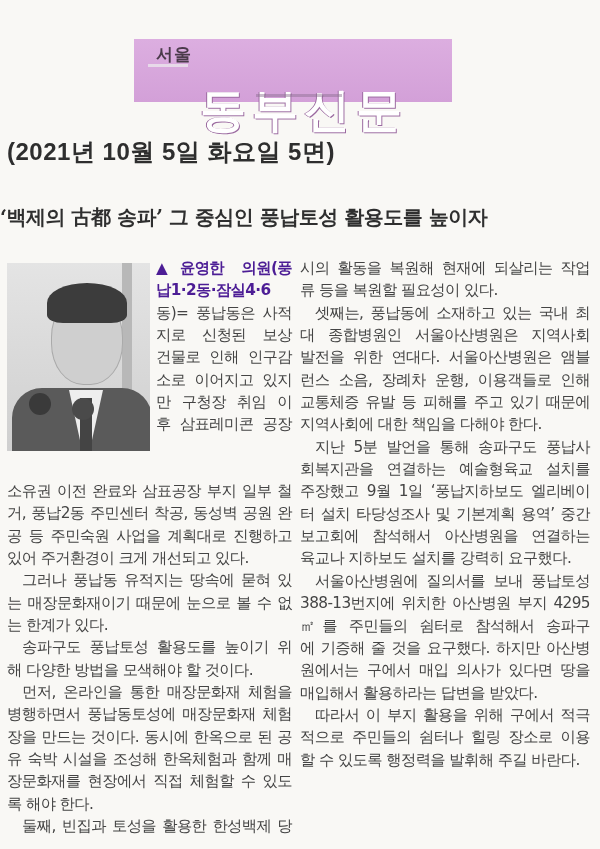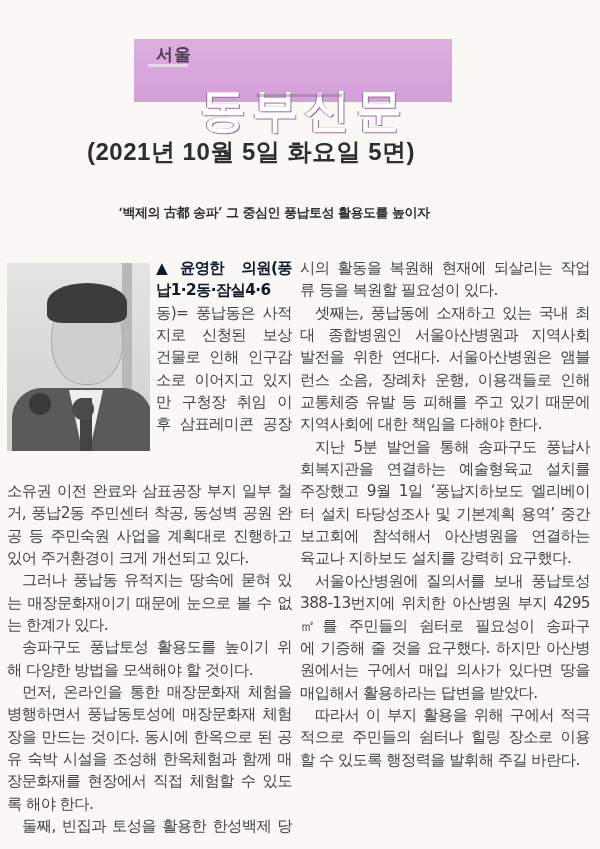--- a/index.html
+++ b/index.html
@@ -29,49 +29,49 @@
       font-family: "DejaVu Serif", serif;
       text-shadow: 1px 1px 0 #9b6aa0, -1px 0 0 #9b6aa0;
       line-height: 56px;
       margin-top: 40px;
     }
     .masthead .tagline {
       position: absolute; left: 122px; top: 55px; width: 86px; height: 3px;
       background: #8a6c8e; opacity: .45;
     }
     .dateline {
-      position: absolute; left: 13px; top: 136px; width: 476px; text-align: center;
+      position: absolute; left: 7px; top: 136px; width: 476px; text-align: left;
       font-family: "Liberation Sans", sans-serif;
       font-size: 24px; font-weight: bold; color: #2e2e2e; letter-spacing: 0.5px;
     }
     .headline {
-      position: absolute; left: 0; top: 204px; width: 548px; text-align: center;
+      position: absolute; left: 0; top: 204px; width: 548px; text-align: left;
       font-family: "DejaVu Serif", serif;
-      font-size: 13px; font-weight: bold; color: #2f2f2f; letter-spacing: -0.5px;
+      font-size: 20px; font-weight: bold; color: #2f2f2f; letter-spacing: -0.5px;
     }
     .photo {
       position: absolute; left: 7px; top: 263px; width: 143px; height: 188px;
       background: linear-gradient(180deg, #e4e4e4 0%, #cfcfcf 100%);
       overflow: hidden;
     }
     .photo .bg-bar { position: absolute; left: 115px; top: 0; width: 10px; height: 150px; background: #b8b8b8; }
     .photo .head { position: absolute; left: 44px; top: 30px; width: 70px; height: 90px; border-radius: 48% 48% 45% 45%; background: #cfcfcf; border: 1px solid #aaa; }
     .photo .hair { position: absolute; left: 40px; top: 20px; width: 80px; height: 40px; border-radius: 50% 50% 20% 20%; background: #3c3c3c; }
     .photo .suit { position: absolute; left: 5px; top: 125px; width: 140px; height: 70px; border-radius: 30px 30px 0 0; background: #5a5a5a; }
     .photo .shirt { position: absolute; left: 62px; top: 127px; width: 34px; height: 62px; background: #eeeeee; clip-path: polygon(0 0,100% 0,60% 100%,40% 100%); }
     .photo .tie { position: absolute; left: 73px; top: 135px; width: 12px; height: 55px; background: #444; }
     .photo .mic { position: absolute; left: 22px; top: 130px; width: 22px; height: 22px; border-radius: 50%; background: #3a3a3a; }
     .photo .mic2 { position: absolute; left: 65px; top: 135px; width: 22px; height: 22px; border-radius: 50%; background: #4a4a4a; }
     .col {
       position: absolute;
       font-family: "DejaVu Sans", sans-serif;
       font-size: 15.3px; line-height: 22.35px; color: #444;
       letter-spacing: -0.6px;
     }
-    .col .byline { font-weight: bold; color: #0f172a; }
+    .col .byline { font-weight: bold; color: #4c1d95; }
     .col-left-top { left: 156px; top: 257px; width: 136px; }
     .col-left { left: 7px; top: 480px; width: 285px; }
     .col-right { left: 300px; top: 257px; width: 290px; }
     .line { display: block; white-space: nowrap; text-align: justify; text-align-last: justify; }
     .line.last { text-align-last: left; }
     .line.ind { padding-left: 15px; }
   </style>
 </head>
 <body>
 
@@ -122,33 +122,33 @@
     <span class="line">장을 만드는 것이다. 동시에 한옥으로 된 공</span>
     <span class="line">유 숙박 시설을 조성해 한옥체험과 함께 매</span>
     <span class="line">장문화재를 현장에서 직접 체험할 수 있도</span>
     <span class="line last">록 해야 한다.</span>
     <span class="line ind">둘째, 빈집과 토성을 활용한 한성백제 당</span>
   </div>
 <div class="col col-right" id="col-r">
     <span class="line">시의 활동을 복원해 현재에 되살리는 작업</span>
     <span class="line last">류 등을 복원할 필요성이 있다.</span>
     <span class="line ind">셋째는, 풍납동에 소재하고 있는 국내 최</span>
-    <span class="line">대 종합병원인 서울아산병원과 지역사회</span>
+    <span class="line">대 종합병원인 서울아산병원은 지역사회</span>
     <span class="line">발전을 위한 연대다. 서울아산병원은 앰블</span>
     <span class="line">런스 소음, 장례차 운행, 이용객들로 인해</span>
     <span class="line">교통체증 유발 등 피해를 주고 있기 때문에</span>
     <span class="line last">지역사회에 대한 책임을 다해야 한다.</span>
     <span class="line ind">지난 5분 발언을 통해 송파구도 풍납사</span>
     <span class="line">회복지관을 연결하는 예술형육교 설치를</span>
     <span class="line">주장했고 9월 1일 ‘풍납지하보도 엘리베이</span>
     <span class="line">터 설치 타당성조사 및 기본계획 용역’ 중간</span>
     <span class="line">보고회에 참석해서 아산병원을 연결하는</span>
     <span class="line last">육교나 지하보도 설치를 강력히 요구했다.</span>
     <span class="line ind">서울아산병원에 질의서를 보내 풍납토성</span>
     <span class="line">388-13번지에 위치한 아산병원 부지 4295</span>
-    <span class="line">㎡를 주민들의 쉼터로 필요성이 송파구</span>
+    <span class="line">㎡를 주민들의 쉼터로 참석해서 송파구</span>
     <span class="line">에 기증해 줄 것을 요구했다. 하지만 아산병</span>
     <span class="line">원에서는 구에서 매입 의사가 있다면 땅을</span>
     <span class="line last">매입해서 활용하라는 답변을 받았다.</span>
     <span class="line ind">따라서 이 부지 활용을 위해 구에서 적극</span>
     <span class="line">적으로 주민들의 쉼터나 힐링 장소로 이용</span>
     <span class="line last">할 수 있도록 행정력을 발휘해 주길 바란다.</span>
   </div>
 
 </body></html>

